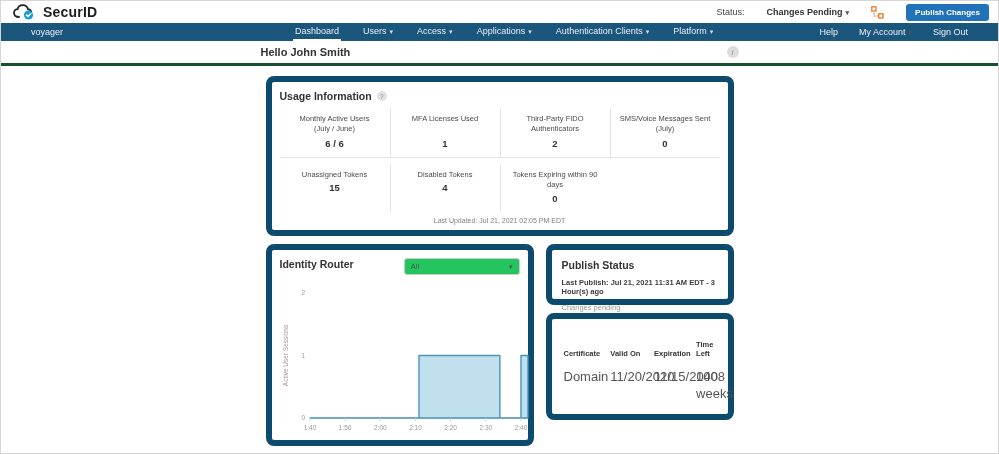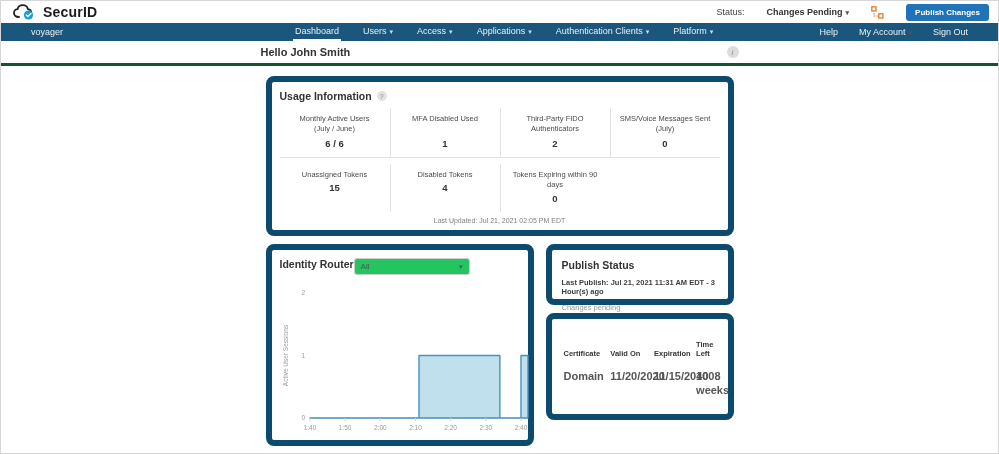--- a/index.html
+++ b/index.html
@@ -51,35 +51,35 @@
   .metric-cell + .metric-cell { border-left:1px solid #e3e3e3; }
   .metric-label { font-size:7.5px; color:#4a4a4a; line-height:1.35; min-height:20px; }
   .metric-value { font-size:9.5px; font-weight:bold; color:#333; margin-top:4px; }
   .metric-grid.row2 .metric-label { min-height:10px; }
   .metric-grid.row2 .metric-value { margin-top:2px; }
   .last-updated { text-align:center; font-size:7px; color:#808080; padding:5px 0 2px; }
 
   
   .lower-row { display:flex; gap:12px; margin-top:8px; align-items:flex-start; }
   .chart-card { width:268px; height:202px; padding:8px; }
-  .chart-header { display:flex; align-items:flex-start; }
+  .chart-header { display:flex; align-items:flex-start; justify-content:space-between; }
   .ir-select { width:116px; height:17px; border:1px solid #ccc; border-radius:3px; background:#22c55e;
     display:flex; align-items:center; justify-content:space-between; padding:0 6px; font-size:8px; color:#555; cursor:pointer; }
   .chart-wrap { margin-top:8px; }
   .chart-wrap svg text { font-size:6.5px; fill:#999; }
 
   .right-col { width:188px; }
   .publish-card { padding:9px 10px; height:61px; }
   .publish-last { font-size:7.5px; font-weight:bold; color:#3d3d3d; margin-top:7px; line-height:1.3; }
   .publish-note { font-size:7.5px; color:#9a9a9a; margin-top:6px; }
 
   .cert-card { margin-top:8px; padding:10px; height:107px; }
   .cert-table { width:100%; border-collapse:collapse; margin-top:8px; table-layout:fixed; }
   .cert-table th { font-size:7.5px; color:#333; text-align:left; vertical-align:bottom; padding:3px 2px; line-height:1.3; }
-  .cert-table td { font-size:11px; color:#555; text-align:left; vertical-align:top; padding:7px 2px 2px; line-height:1.3;font-weight:bold; }
+  .cert-table td { font-size:13px; color:#555; text-align:left; vertical-align:top; padding:7px 2px 2px; line-height:1.3; }
   .cert-table col.c1 { width:30%; } .cert-table col.c2 { width:28%; }
   .cert-table col.c3 { width:27%; } .cert-table col.c4 { width:15%; }
 
   .system-card { width:268px; margin-top:10px; padding:9px 10px; height:60px; }
 </style>
 </head>
 <body>
 
 <div class="viewport">
 
@@ -157,21 +157,21 @@
       <div class="card-title-row">
         <span class="card-title">Usage Information</span>
         <span class="help-icon">?</span>
       </div>
       <div class="metric-grid row1">
         <div class="metric-cell">
           <div class="metric-label"><span>Monthly Active Users</span><br><span>(July / June)</span></div>
           <div class="metric-value">6 / 6</div>
         </div>
         <div class="metric-cell">
-          <div class="metric-label">MFA Disabled Used</div>
+          <div class="metric-label">MFA Licenses Used</div>
           <div class="metric-value">1</div>
         </div>
         <div class="metric-cell">
           <div class="metric-label" style="max-width:90px;margin:0 auto;">Third-Party FIDO Authenticators</div>
           <div class="metric-value">2</div>
         </div>
         <div class="metric-cell">
           <div class="metric-label"><span>SMS/Voice Messages Sent</span><br><span>(July)</span></div>
           <div class="metric-value">0</div>
         </div>

